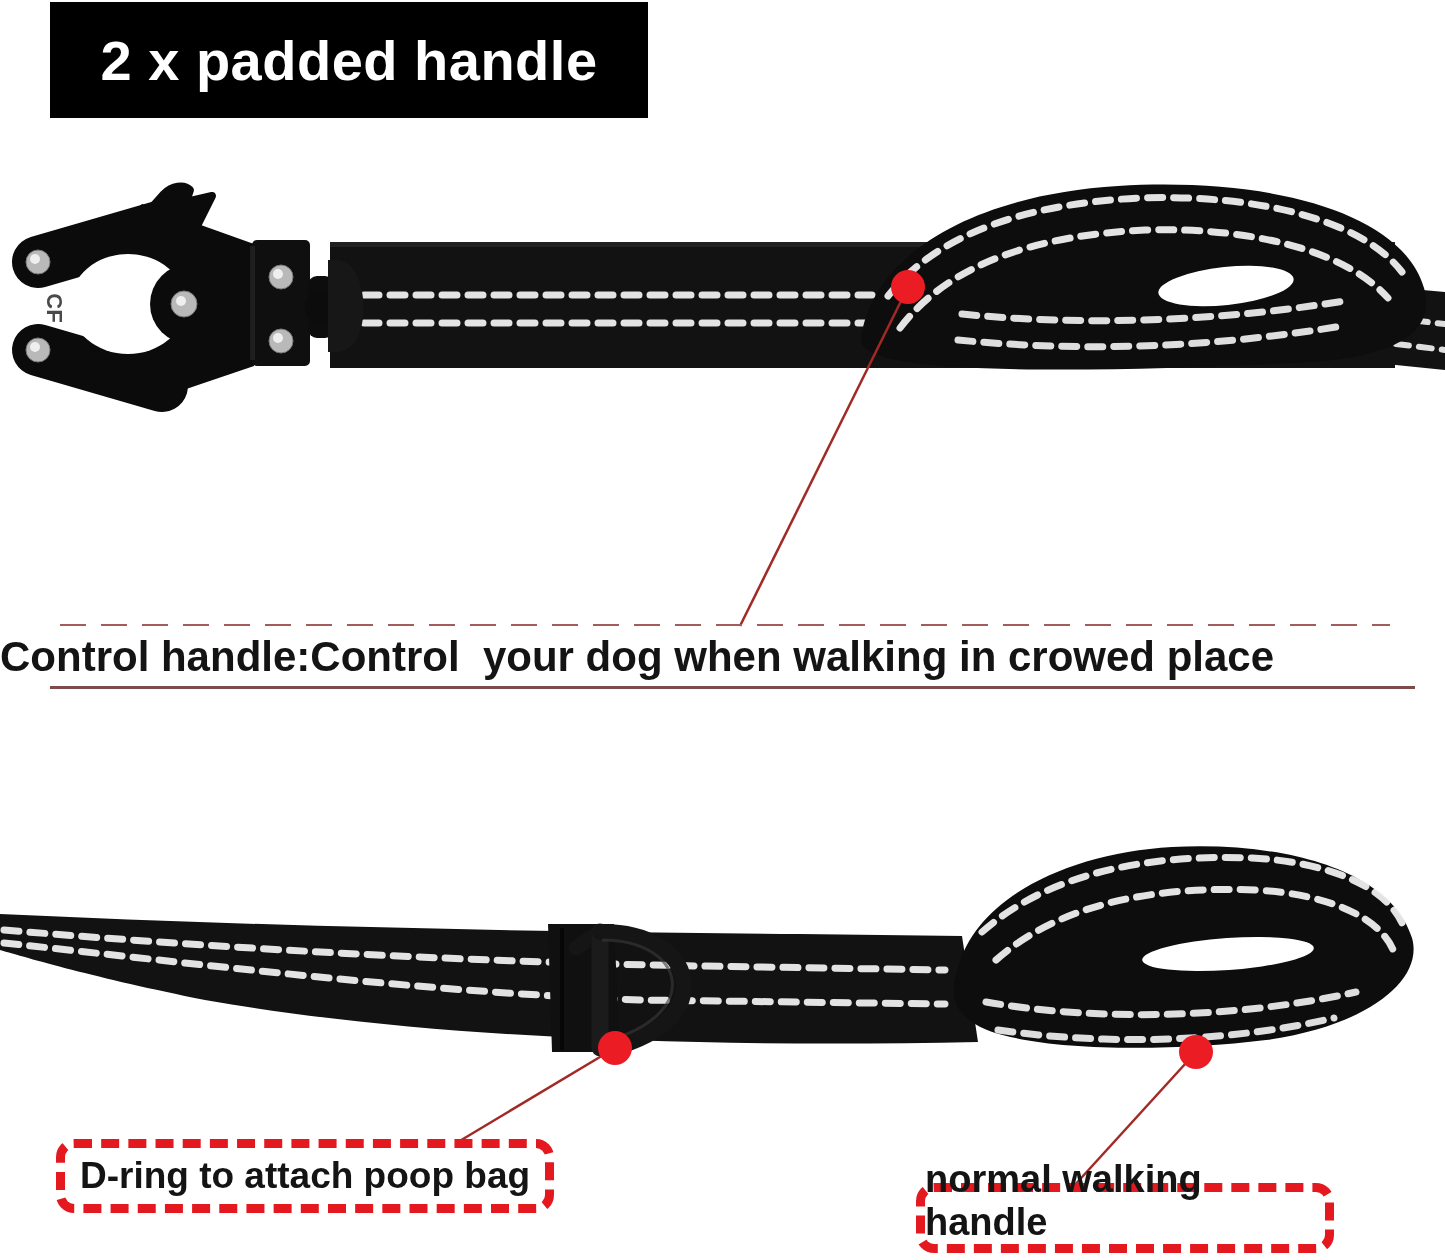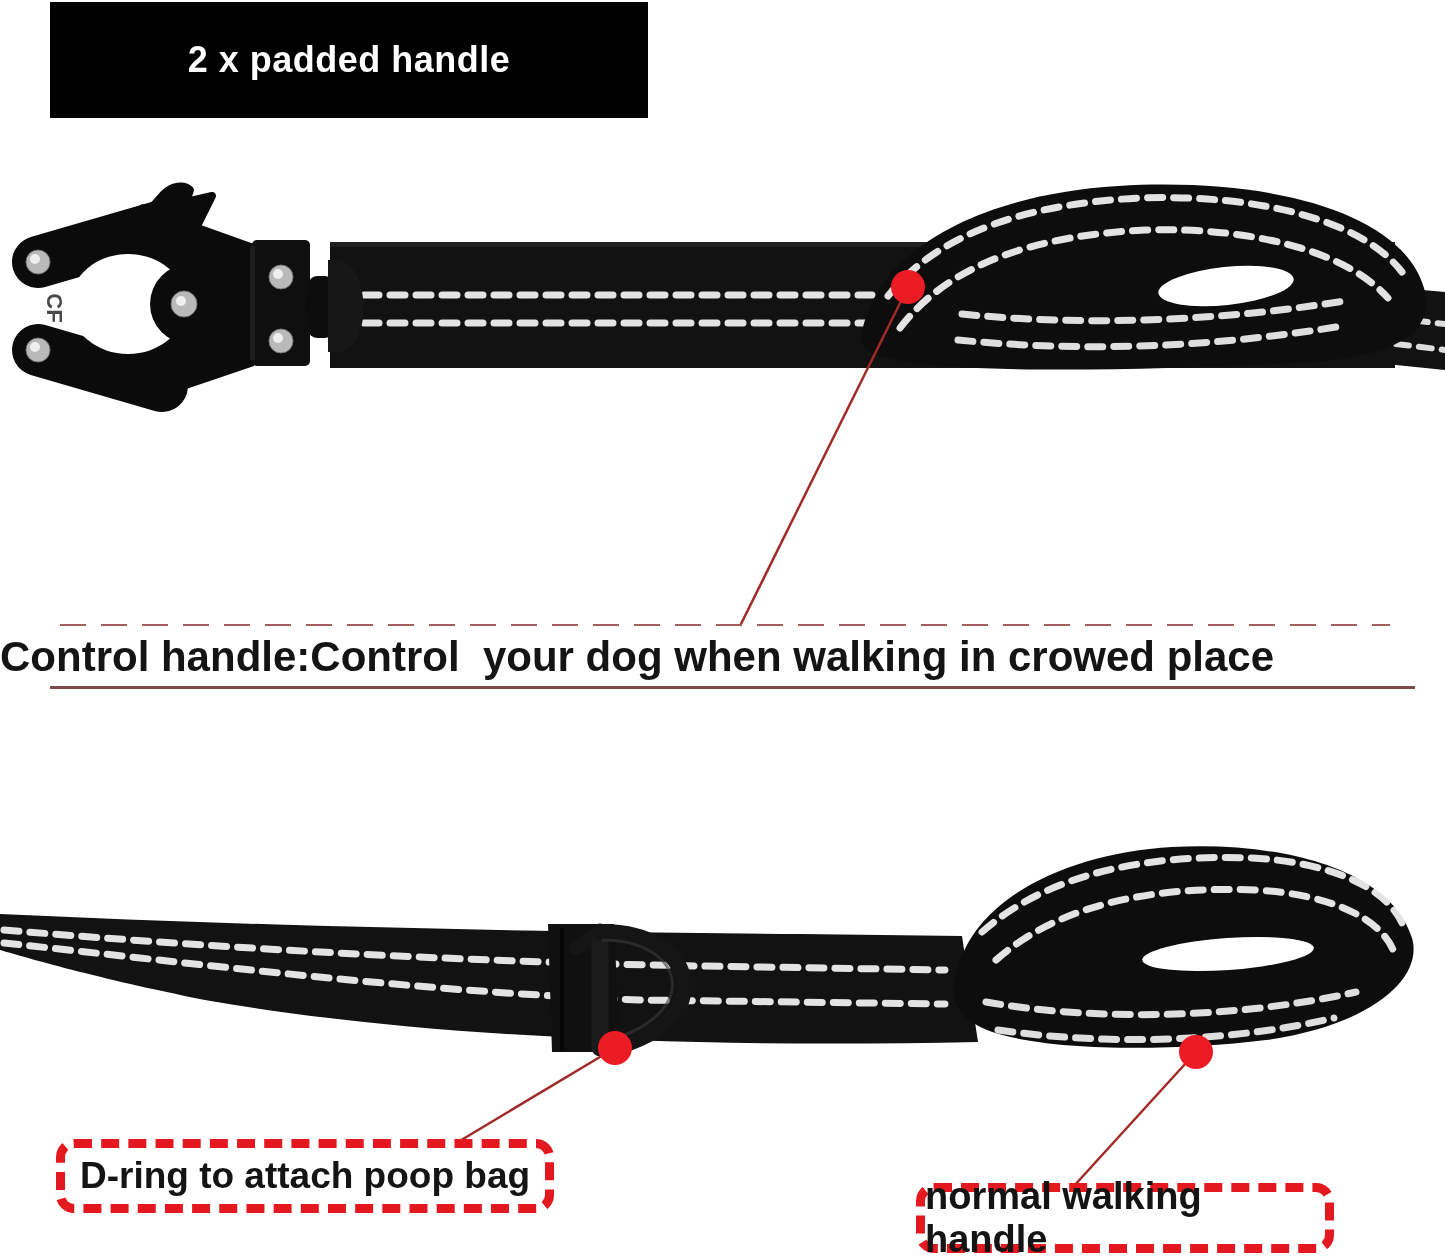--- a/index.html
+++ b/index.html
@@ -6,21 +6,21 @@
   body{
     width:1445px;height:1260px;position:relative;background:#ffffff;
     font-family:"Liberation Sans",sans-serif;overflow:hidden;
   }
   .abs{position:absolute;}
   #artwork{left:0;top:0;width:1445px;height:1260px;}
   #padded-handle-label{
     left:50px;top:2px;width:598px;height:116px;
     background:var(--label-bg,#000);color:var(--label-text,#fff);
     display:flex;align-items:center;justify-content:center;
-    font-weight:bold;font-size:36px;letter-spacing:0.5px;
+    font-weight:bold;font-size:56px;letter-spacing:0.5px;
   }
   #divider-dashed{
     left:60px;top:624px;width:1330px;height:2px;
     background:repeating-linear-gradient(90deg,var(--divider-dashed,#a25c5c) 0 26px,transparent 26px 41px);
   }
   #control-handle-note{
     left:0;top:633px;width:1270px;text-align:center;
     font-weight:bold;font-size:42px;color:var(--annotation-text,#141414);
     white-space:pre;letter-spacing:0px;
   }
@@ -28,21 +28,21 @@
     left:50px;top:686px;width:1365px;height:3px;
     background:var(--divider-solid,#7d4b4b);
   }
   .callout{
     border:9px dashed var(--callout-box-red,#e3191f);
     border-radius:18px;background:transparent;
     display:flex;align-items:center;justify-content:center;
     font-weight:bold;color:var(--annotation-text,#141414);
   }
   #d-ring-callout-box{left:56px;top:1139px;width:480px;height:56px;font-size:37px;}
-  #walking-handle-callout-box{left:916px;top:1183px;width:400px;height:52px;font-size:38px;}
+  #walking-handle-callout-box{left:916px;top:1183px;width:400px;height:52px;font-size:38px;align-items:flex-end;}
 </style>
 </head>
 <body>
 
 <svg id="artwork" class="abs" viewBox="0 0 1445 1260">
 
   <g>
 
     <g>
       <rect x="330" y="242" width="1065" height="126" fill="#121212"></rect>

